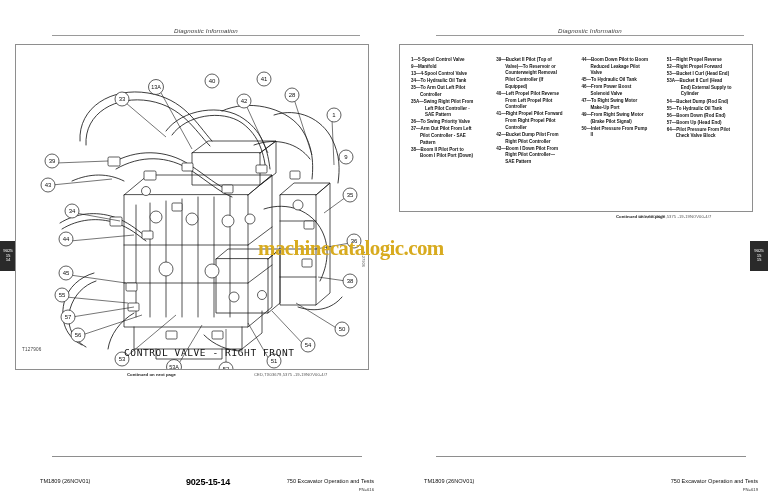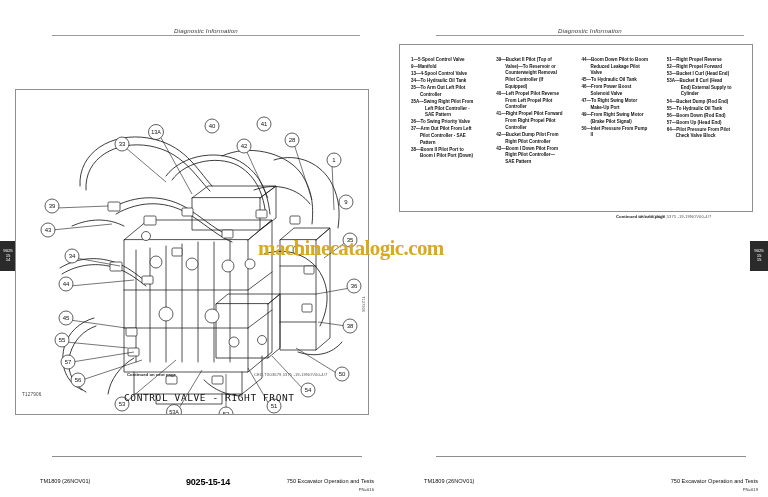--- a/index.html
+++ b/index.html
@@ -18,21 +18,21 @@
   
   .tab{position:absolute;top:241px;width:16px;height:30px;background:#2a2a2a;
        color:#fff;display:flex;flex-direction:column;align-items:center;
        justify-content:center;line-height:1.05;}
   .tab.left{left:0;}
   .tab.right{right:0;width:18px;}
   .tab span{font-size:4.4px;letter-spacing:-.1px;}
 
   
   .figbox{position:absolute;left:1px;top:30px;width:352px;height:324px;
-          border:1px solid #8e8e8e;background:#fff;overflow:hidden;margin-top:45px;}
+          border:1px solid #8e8e8e;background:#fff;overflow:hidden;}
   .figcap{position:absolute;left:108px;top:302px;font-family:"DejaVu Sans Mono",monospace;
           font-size:9.5px;letter-spacing:.6px;color:#111;white-space:nowrap;}
   .drawid{position:absolute;left:6px;top:302px;font-size:4.6px;color:#444;
           letter-spacing:.2px;}
   .vertid{position:absolute;right:2px;top:222px;font-size:4px;color:#555;
           transform:rotate(90deg);transform-origin:right top;white-space:nowrap;}
 
   
   .legbox{position:absolute;left:1px;top:30px;width:352px;height:166px;
           border:1px solid #8e8e8e;background:#fff;}

